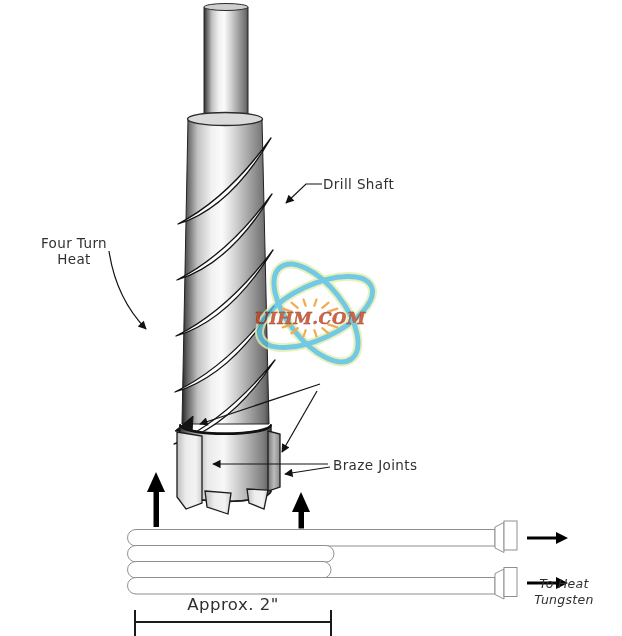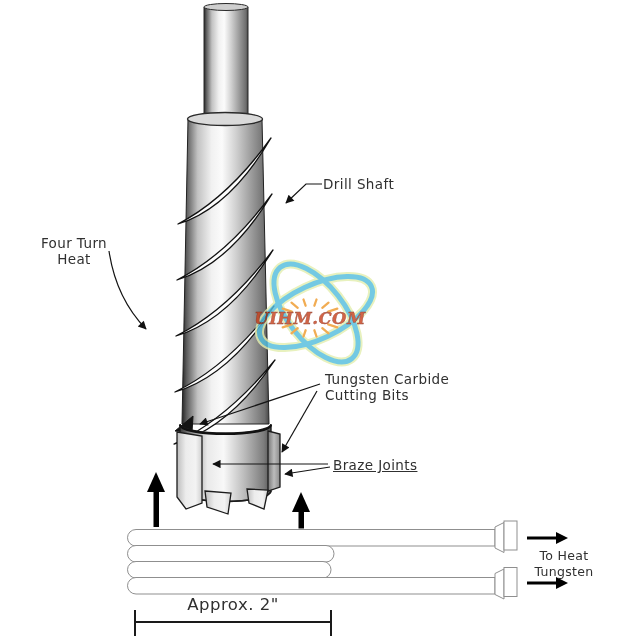--- a/index.html
+++ b/index.html
@@ -150,27 +150,23 @@
     </g>
   </svg>
 
   <div class="lbl" style="left:323px;top:176px;">Drill Shaft</div>
 
   <div class="lbl ta-r" style="left:38px;top:235px;width:72px;">
     <div>Four Turn</div>
     <div>Heat</div>
   </div>
 
-  <div class="lbl" style="left:325px;top:371px;">
-    <div>Tungsten Carbide</div>
-    <div>Cutting Bits</div>
-  </div>
 
-  <div class="lbl" style="left:333px;top:457px;text-decoration:underline;">Braze Joints</div>
+  <div class="lbl" style="left:333px;top:457px;">Braze Joints</div>
 
-  <div class="lbl small ta-c" style="left:526px;top:548px;width:76px;">
+  <div class="lbl small ta-c" style="left:526px;top:576px;width:76px;font-style:italic;">
     <div>To Heat</div>
     <div>Tungsten</div>
   </div>
 
   <div class="lbl big ta-c" style="left:135px;top:597px;width:196px;">Approx. 2"</div>
 
 </div>
 
 </body></html>

